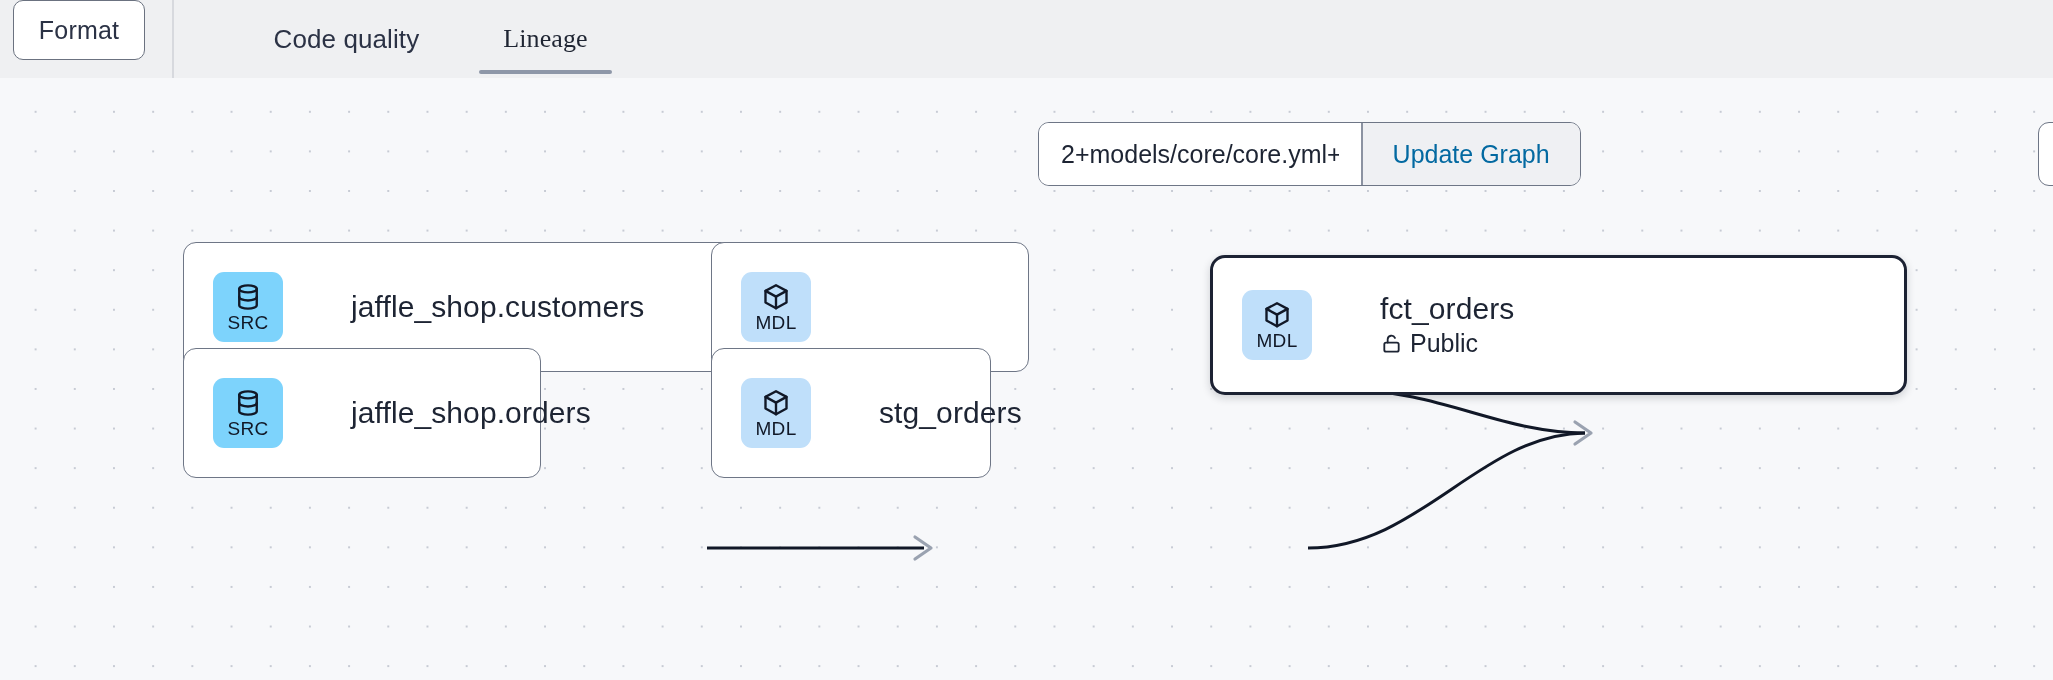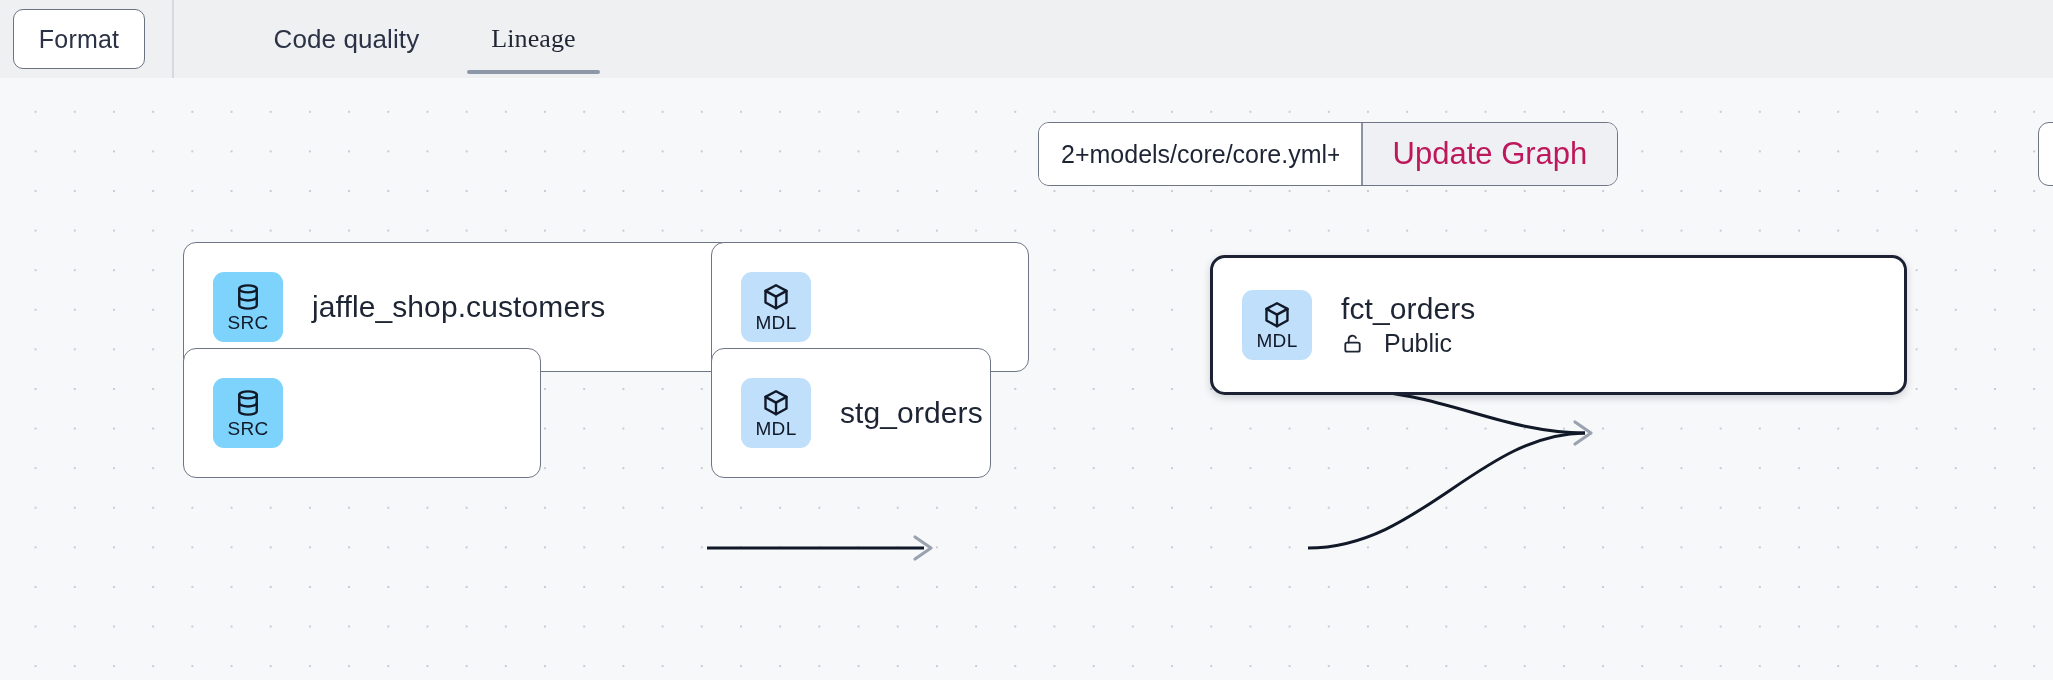--- a/index.html
+++ b/index.html
@@ -18,21 +18,20 @@
     width: 2053px;
     height: 78px;
     background: #eff0f2;
     display: flex;
     align-items: center;
   }
   .toolbar-left {
     width: 172px;
     height: 78px;
     display: flex;
-    align-items: center;
     padding-left: 13px;
     background: #eff0f2;
   }
   .format-btn {
     width: 132px;
     height: 60px;
     background: #ffffff;
     border: 1.6px solid #6b7280;
     border-radius: 10px;
     font-size: 25px;
@@ -47,21 +46,21 @@
   .toolbar-divider {
     width: 1.5px;
     height: 78px;
     background: #d7d9de;
   }
   .tabs {
     display: flex;
     align-items: flex-end;
     height: 78px;
     padding-left: 64px;
-    gap: 0px;
+    gap: 12px;
     justify-content: center;
   }
   .tab {
     position: relative;
     height: 78px;
     display: flex;
     align-items: center;
     justify-content: center;
     font-size: 26px;
     color: #2b3245;
@@ -132,31 +131,31 @@
   .badge.src { background: #7dd3fc; }
   .badge.mdl { background: #bfdffa; }
   .badge svg { display: block; }
   .badge-label {
     font-size: 19px;
     line-height: 19px;
     color: #111827;
     font-family: "Liberation Sans", sans-serif;
     letter-spacing: .3px;
   }
-  .node-text { display: flex; flex-direction: column; gap: 3px; }
+  .node-text { display: flex; flex-direction: column; gap: 3px; margin-left: 39px; }
   .node-title {
     font-size: 30px;
     color: #1d2433;
     white-space: nowrap;
     letter-spacing: .1px;
   }
   .node-sub {
     display: flex;
     align-items: center;
-    gap: 20px;
+    gap: 7px;
     font-size: 25px;
     color: #1d2433;
   }
 
   
   .query-bar {
     position: absolute;
     left: 1038px; top: 44px;
     height: 64px;
     display: flex;
@@ -173,22 +172,22 @@
     background: #ffffff;
     font-size: 25px;
     color: #1d2433;
     padding: 0 22px;
     font-family: "Liberation Sans", sans-serif;
   }
   .query-sep { width: 1.6px; background: #8b92a1; }
   .update-btn {
     background: #eff0f3;
     border: none;
-    font-size: 31px;
-    color: #be185d;
+    font-size: 25px;
+    color: #0369a1;
     padding: 0 30px;
     font-family: "Liberation Sans", sans-serif;
     cursor: pointer;
     white-space: nowrap;
   }
   .side-panel-edge {
     position: absolute;
     left: 2038px; top: 44px;
     width: 60px;
     height: 64px;
@@ -253,20 +252,23 @@
   </div>
 
   <div class="node" style="left:183px; top:270px; width:358px; height:130px;">
     <div class="badge src">
       <svg width="30" height="30" viewBox="0 0 24 24" fill="none" stroke="#111827" stroke-width="1.9" stroke-linecap="round" stroke-linejoin="round">
         <ellipse cx="12" cy="5.5" rx="7" ry="2.8"></ellipse>
         <path d="M5 5.5 v13 c0 1.55 3.13 2.8 7 2.8 s7 -1.25 7 -2.8 v-13"></path>
         <path d="M5 12 c0 1.55 3.13 2.8 7 2.8 s7 -1.25 7 -2.8"></path>
       </svg>
       <span class="badge-label">SRC</span>
+    </div>
+    <div class="node-text">
+      <div class="node-title">jaffle_shop.orders</div>
     </div>
   </div>
 
   <div class="node" style="left:711px; top:270px; width:280px; height:130px;">
     <div class="badge mdl">
       <svg width="30" height="30" viewBox="0 0 24 24" fill="none" stroke="#111827" stroke-width="1.9" stroke-linecap="round" stroke-linejoin="round">
         <path d="M12 2.6 L20.4 7.1 L20.4 16.4 L12 21 L3.6 16.4 L3.6 7.1 Z"></path>
         <path d="M3.6 7.1 L12 11.7 L20.4 7.1"></path>
         <path d="M12 11.7 L12 21"></path>
       </svg>

